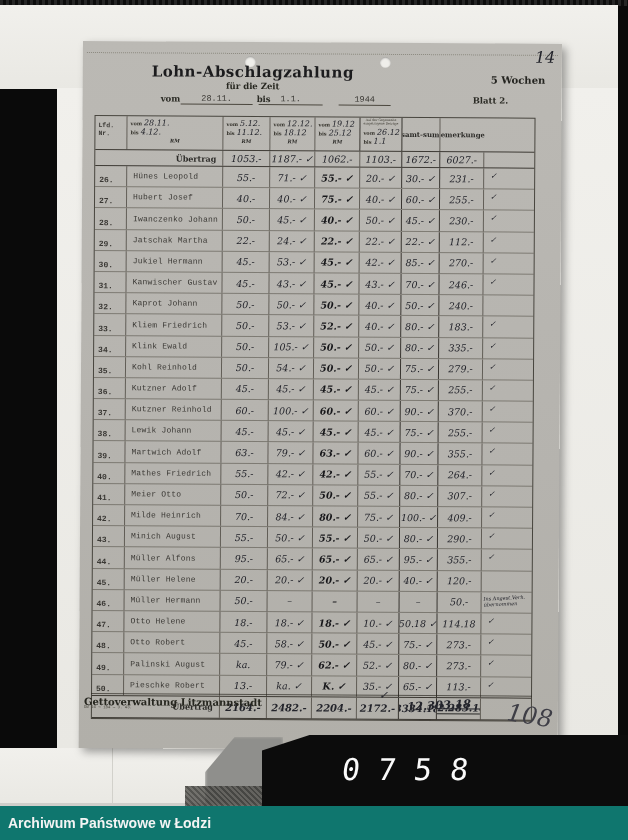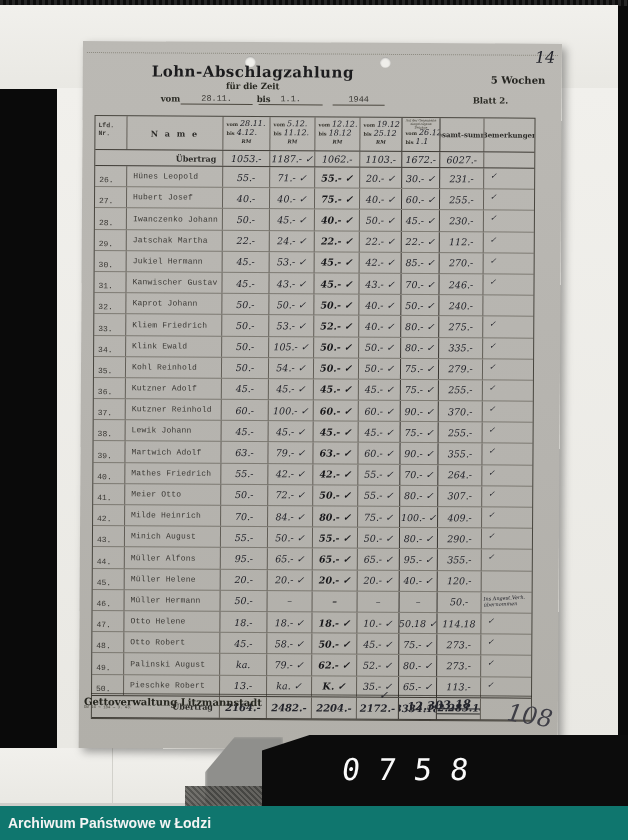--- a/index.html
+++ b/index.html
@@ -69,21 +69,21 @@
   .wk5pad{height:8px;}
   .gs{display:flex;flex-direction:row;align-items:center;justify-content:center;
     font-size:7px;font-weight:bold;line-height:1.3;}
   .bm{display:flex;align-items:center;justify-content:center;font-size:7px;font-weight:bold;}
   .urow{height:15px;border-bottom:1.5px solid rgba(40,37,30,.85);}
   .ulabel{grid-column:1/3;display:flex;align-items:center;justify-content:flex-end;
     padding-right:6px;font-size:8px;font-weight:bold;}
   .uval{display:flex;align-items:center;justify-content:center;font-size:9.5px;}
   .brow{height:20.2px;border-bottom:1px solid rgba(70,65,56,.5);}
   .brow:last-child{border-bottom:none;}
-  .cnr{display:flex;align-items:flex-end;padding:0 0 2px 4px;font-size:8px;}
+  .cnr{display:flex;align-items:flex-end;padding:0 0 2px 4px;font-size:8px;font-weight:bold;}
   .cname{display:flex;align-items:flex-end;padding:0 0 6px 6px;font-size:8px;letter-spacing:.2px;
     white-space:nowrap;}
   .amt{display:flex;align-items:center;justify-content:center;font-size:9.5px;white-space:nowrap;}
   .amt.pencil{font-weight:bold;color:#17171a;}
   .ctot{display:flex;align-items:center;justify-content:center;font-size:9.5px;}
   .crem{display:flex;align-items:flex-start;padding:3px 0 0 6px;font-size:8px;}
   .crem.note{font-size:5px;line-height:1.25;padding:2px 1px 0 2px;transform:rotate(-3deg);
     white-space:normal;}
   .trow{height:21px;border-top:.4px solid rgba(40,37,30,.85);}
   .trow .uval{font-size:10px;font-weight:bold;}
@@ -119,32 +119,31 @@
     <div class="weeks-note serif">5 Wochen</div>
 
     <div class="title serif">Lohn-Abschlagzahlung</div>
     <div class="subtitle serif">für die Zeit</div>
 
     <div class="period serif">
       <span class="lbl" style="left:78px;">vom</span>
       <span class="val typed" style="left:98px;width:72px;">28.11.</span>
       <span class="lbl" style="left:174px;">bis</span>
       <span class="val typed" style="left:176px;width:64px;">1.1.</span>
-      <span class="val typed" style="left:250px;width:52px;">1944</span>
+      <span class="val typed" style="left:256px;width:52px;">1944</span>
     </div>
     <div class="blatt serif">Blatt 2.</div>
 
     <div class="tbl">
 
       <div class="grid hdr">
         <div class="lfd typed">
           <div>Lfd.</div>
             <div>Nr.</div>
         </div>
-        <div class="nm serif">N a m e</div>
         <div class="wk">
           <div class="ln">
               <span class="tiny serif">vom</span>
               <span class="d hw">28.11.</span>
             </div>
           <div class="ln">
               <span class="tiny serif">bis</span>
               <span class="d hw">4.12.</span>
             </div>
           <div class="rm serif">RM</div>
@@ -291,21 +290,21 @@
     <div class="crem hw"></div>
   </div>
           <div class="grid brow">
     <div class="cnr typed">33.</div>
     <div class="cname typed">Kliem Friedrich</div>
     <div class="amt hw">50.-</div>
     <div class="amt hw">53.- ✓</div>
     <div class="amt hw pencil">52.- ✓</div>
     <div class="amt hw hvy">40.- ✓</div>
     <div class="amt hw hvy">80.- ✓</div>
-    <div class="ctot hw">275.-</div>
+    <div class="ctot hw">183.-</div>
     <div class="crem hw">✓</div>
   </div>
           <div class="grid brow">
     <div class="cnr typed">34.</div>
     <div class="cname typed">Klink Ewald</div>
     <div class="amt hw">50.-</div>
     <div class="amt hw">105.- ✓</div>
     <div class="amt hw pencil">50.- ✓</div>
     <div class="amt hw hvy">50.- ✓</div>
     <div class="amt hw hvy">80.- ✓</div>

